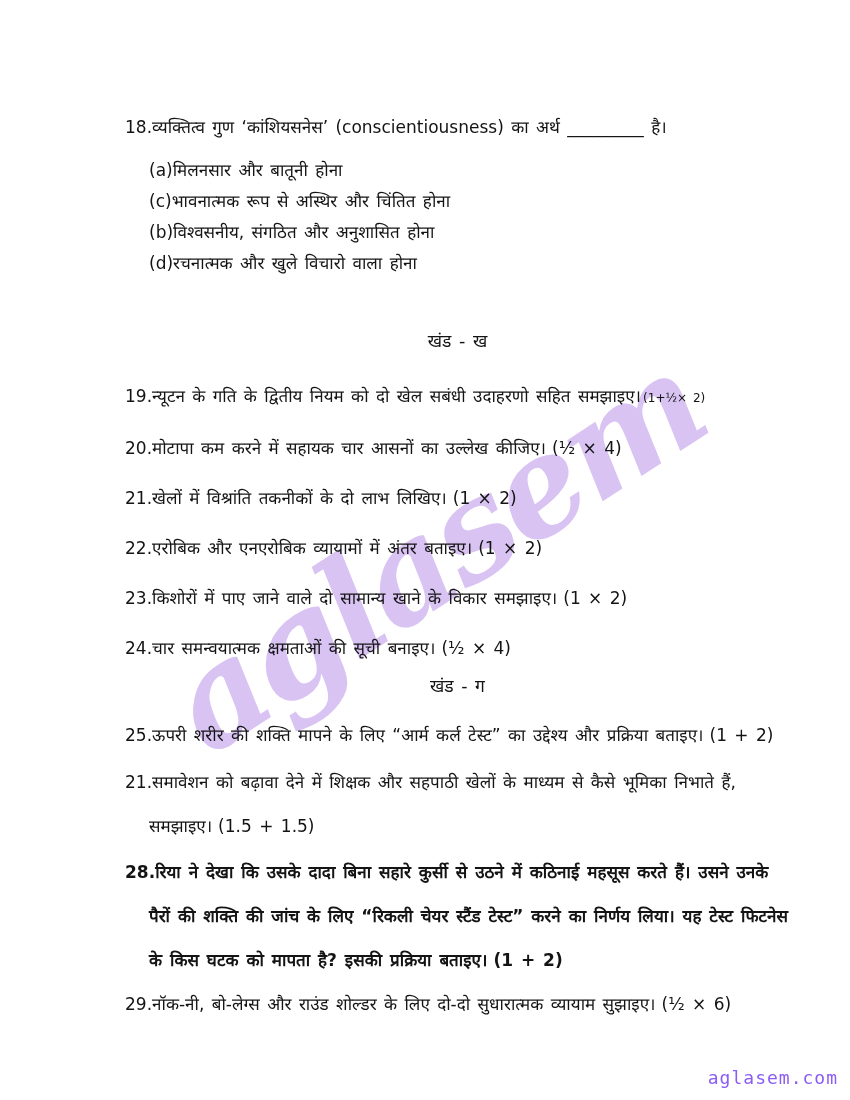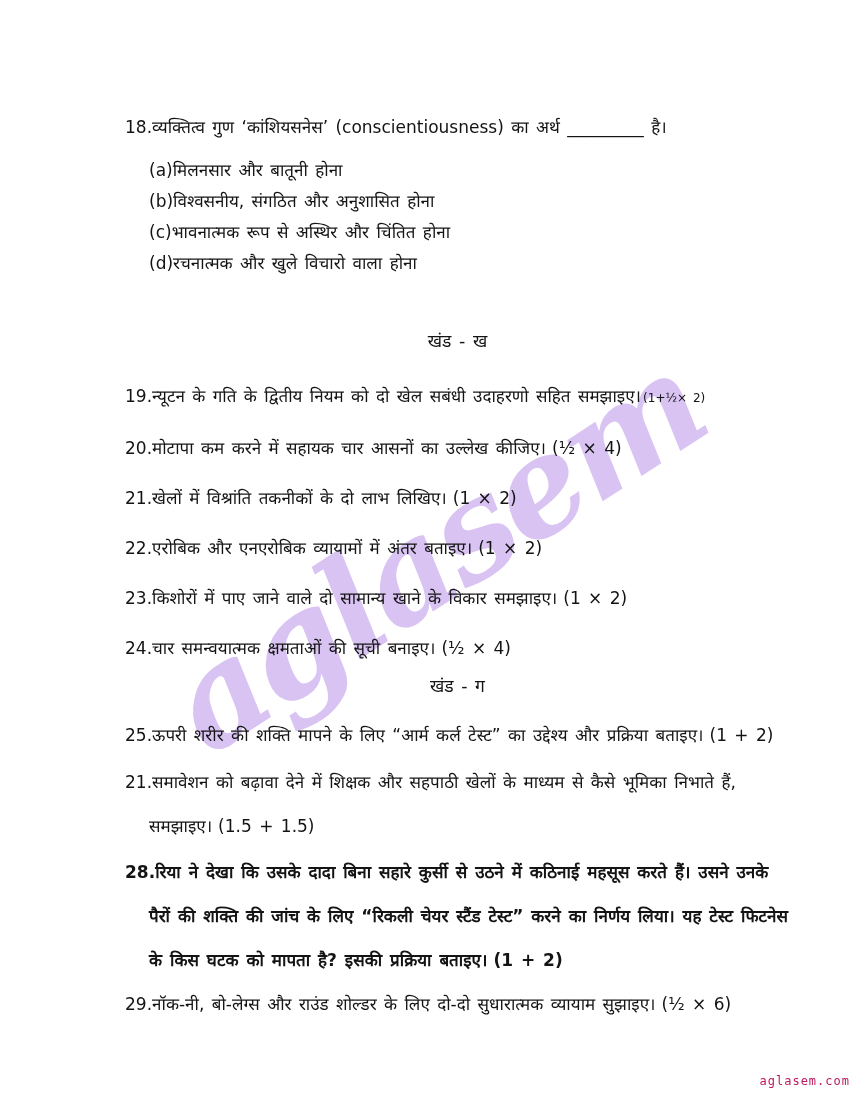--- a/index.html
+++ b/index.html
@@ -27,40 +27,40 @@
   .st-ga{margin-top:3px;}
   .mt-q19{margin-top:20px;}
   .mt-6{margin-top:6px;}
   .mt-q25{margin-top:14px;}
   .mt-q27{margin-top:3px;}
   .mt-q28{margin-top:2px;font-weight:bold;}
   .mt-0{margin-top:0;}
   .marks{margin-left:6px;white-space:nowrap;}
   .marks.small{font-size:12px;margin-left:2px;}
   .footer{
-    position:absolute;right:0;bottom:12px;z-index:3;
-    font-family:"DejaVu Sans Mono",monospace;font-size:12px;
-    letter-spacing:1px;color:#be185d;text-decoration:none;
+    position:absolute;right:12px;bottom:12px;z-index:3;
+    font-family:"DejaVu Sans Mono",monospace;font-size:18px;
+    letter-spacing:1px;color:#8b5cf6;text-decoration:none;
   }
 </style>
 </head>
 <body>
 
 <div class="page">
 
   <div class="watermark">aglasem</div>
 
   <div class="content">
 
     <p class="q q18"><span>18.</span><span>व्यक्तित्व गुण ‘कांशियसनेस’ (conscientiousness) का अर्थ _________ है।</span></p>
 
     <div class="options">
       <div class="option"><span>(a)</span><span class="opt-text">मिलनसार और बातूनी होना</span></div>
+      <div class="option"><span>(c)</span><span class="opt-text">भावनात्मक रूप से अस्थिर और चिंतित होना</span></div>
       <div class="option"><span>(b)</span><span class="opt-text">विश्वसनीय, संगठित और अनुशासित होना</span></div>
-      <div class="option"><span>(c)</span><span class="opt-text">भावनात्मक रूप से अस्थिर और चिंतित होना</span></div>
       <div class="option"><span>(d)</span><span class="opt-text">रचनात्मक और खुले विचारो वाला होना</span></div>
     </div>
 
     <h2 class="section-title st-kha">खंड - ख</h2>
 
     <p class="q mt-q19"><span>19.</span><span>न्यूटन के गति के द्वितीय नियम को दो खेल सबंधी उदाहरणो सहित समझाइए।</span><span class="marks small">(1+½× 2)</span></p>
 
     <p class="q mt-6"><span>20.</span><span>मोटापा कम करने में सहायक चार आसनों का उल्लेख कीजिए।</span><span class="marks">(½ × 4)</span></p>
 
     <p class="q mt-6"><span>21.</span><span>खेलों में विश्रांति तकनीकों के दो लाभ लिखिए।</span><span class="marks">(1 × 2)</span></p>

